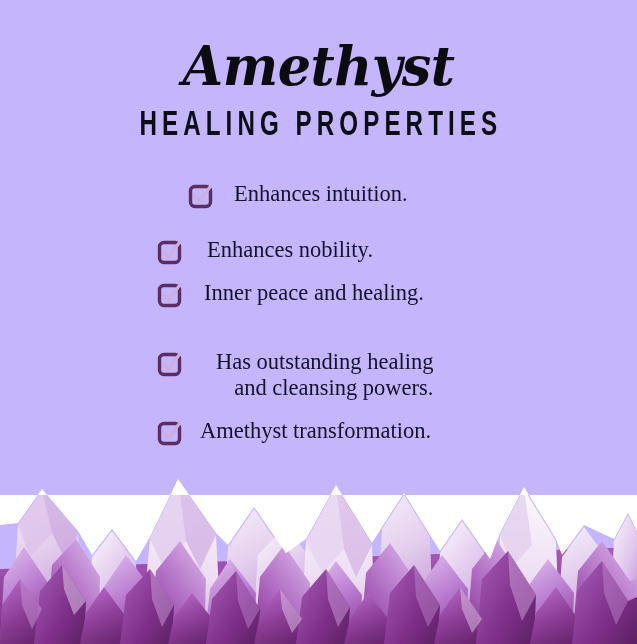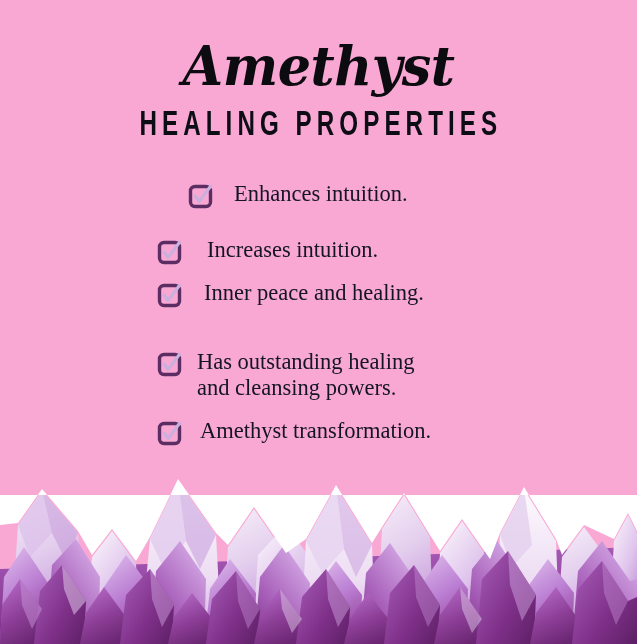--- a/index.html
+++ b/index.html
@@ -8,21 +8,21 @@
     padding: 0;
     background: #ffffff;
   }
   body {
     font-family: "Liberation Serif", serif;
   }
   .poster {
     position: relative;
     width: 637px;
     height: 644px;
-    background: #f9a8d4;
+    background: #c4b5fd;
     overflow: hidden;
   }
 
   
   .header {
     position: absolute;
     top: 0;
     left: 0;
     width: 637px;
     text-align: center;
@@ -92,22 +92,22 @@
     font-size: 22.5px;
     line-height: 26px;
     color: #141427;
     white-space: pre;
     margin-left: 20px;
     margin-top: -1px;
   }
   .item-1 .item-text { margin-left: 24px; }
   .item-2 .item-text { margin-left: 21px; }
   .item-3 .item-text {
-    margin-left: 14px;
-    text-align: left;
+    margin-left: 33px;
+    text-align: right;
     white-space: pre-line;
   }
   .item-4 .item-text { margin-left: 17px; }
 
   
   .crystals {
     position: absolute;
     left: 0;
     bottom: 0;
     width: 637px;
@@ -141,21 +141,21 @@
       <span class="item-text">Enhances intuition.</span>
     </li>
 
     <li class="item item-1">
       <span class="checkbox">
         <svg width="26" height="26" viewBox="0 0 26 26" aria-hidden="true">
           <rect x="2.5" y="3.5" width="20" height="20" rx="4.5" ry="4.5" fill="none" stroke="#5b2d62" stroke-width="3.4"></rect>
           <path d="M7.2 13.2 L11.2 18.4 L22.6 3.2" fill="none" stroke="#cbb0dd" stroke-width="3.2" stroke-linecap="round" stroke-linejoin="round"></path>
         </svg>
       </span>
-      <span class="item-text">Increases intuition.</span>
+      <span class="item-text">Enhances nobility.</span>
     </li>
 
     <li class="item item-2">
       <span class="checkbox">
         <svg width="26" height="26" viewBox="0 0 26 26" aria-hidden="true">
           <rect x="2.5" y="3.5" width="20" height="20" rx="4.5" ry="4.5" fill="none" stroke="#5b2d62" stroke-width="3.4"></rect>
           <path d="M7.2 13.2 L11.2 18.4 L22.6 3.2" fill="none" stroke="#cbb0dd" stroke-width="3.2" stroke-linecap="round" stroke-linejoin="round"></path>
         </svg>
       </span>
       <span class="item-text">Inner peace and healing.</span>

